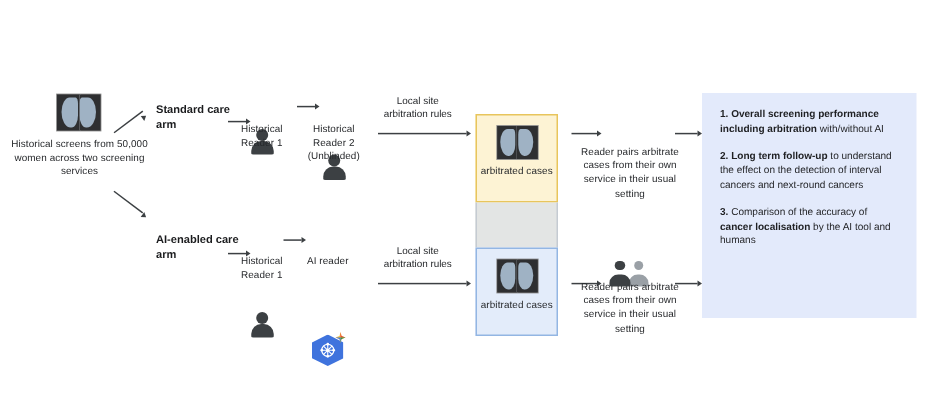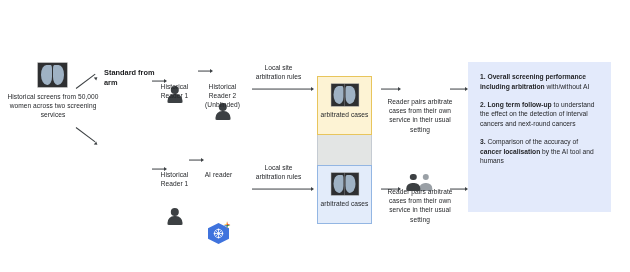--- a/index.html
+++ b/index.html
@@ -236,21 +236,21 @@
   <div class="diag" style="left:76px; top:88px; width:26px; height:20px;">
     <div class="shaft" style="width:24px; transform: rotate(-37deg);"></div>
     <div class="headtip" style="left:19px; top:-11px; transform: rotate(-37deg);"></div>
   </div>
 
   <div class="diag" style="left:76px; top:127px; width:26px; height:24px;">
     <div class="shaft" style="width:24px; transform: rotate(37deg);"></div>
     <div class="headtip" style="left:19px; top:14px; transform: rotate(37deg);"></div>
   </div>
 
-  <div class="abs arm-label" style="left:104px; top:68px; width:56px;">Standard from arm</div>
+  <div class="abs arm-label" style="left:104px; top:68px; width:56px;">Standard care arm</div>
 
   <div class="arrow" style="left:152px; top:78px; width:15px; height:6px;">
     <div class="shaft" style="width:12px;"></div>
       <div class="headtip"></div>
   </div>
 
   <div class="abs person" style="left:166px; top:62px; width:17px; height:17px;">
     <div class="head" style="width:8.4px; height:8.4px;"></div>
     <div class="body" style="width:15px; height:8.6px; border-radius:44% 44% 10% 10% / 78% 78% 8% 8%;"></div>
   </div>
@@ -266,20 +266,21 @@
     <div class="body" style="width:15px; height:8.6px; border-radius:44% 44% 10% 10% / 78% 78% 8% 8%;"></div>
   </div>
   <div class="abs cap" style="left:199px; top:82px; width:47px;">Historical Reader 2 (Unblinded)</div>
 
   <div class="abs edge-label" style="left:254px; top:63px; width:49px;">Local site arbitration rules</div>
   <div class="arrow" style="left:252px; top:86px; width:62px; height:6px;">
     <div class="shaft" style="width:59px;"></div>
       <div class="headtip"></div>
   </div>
 
+  <div class="abs arm-label" style="left:104px; top:155px; width:58px;">AI-enabled care arm</div>
 
   <div class="arrow" style="left:152px; top:166px; width:15px; height:6px;">
     <div class="shaft" style="width:12px;"></div>
       <div class="headtip"></div>
   </div>
 
   <div class="abs person" style="left:166px; top:150px; width:17px; height:17px;">
     <div class="head" style="width:8.4px; height:8.4px;"></div>
     <div class="body" style="width:15px; height:8.6px; border-radius:44% 44% 10% 10% / 78% 78% 8% 8%;"></div>
   </div>

